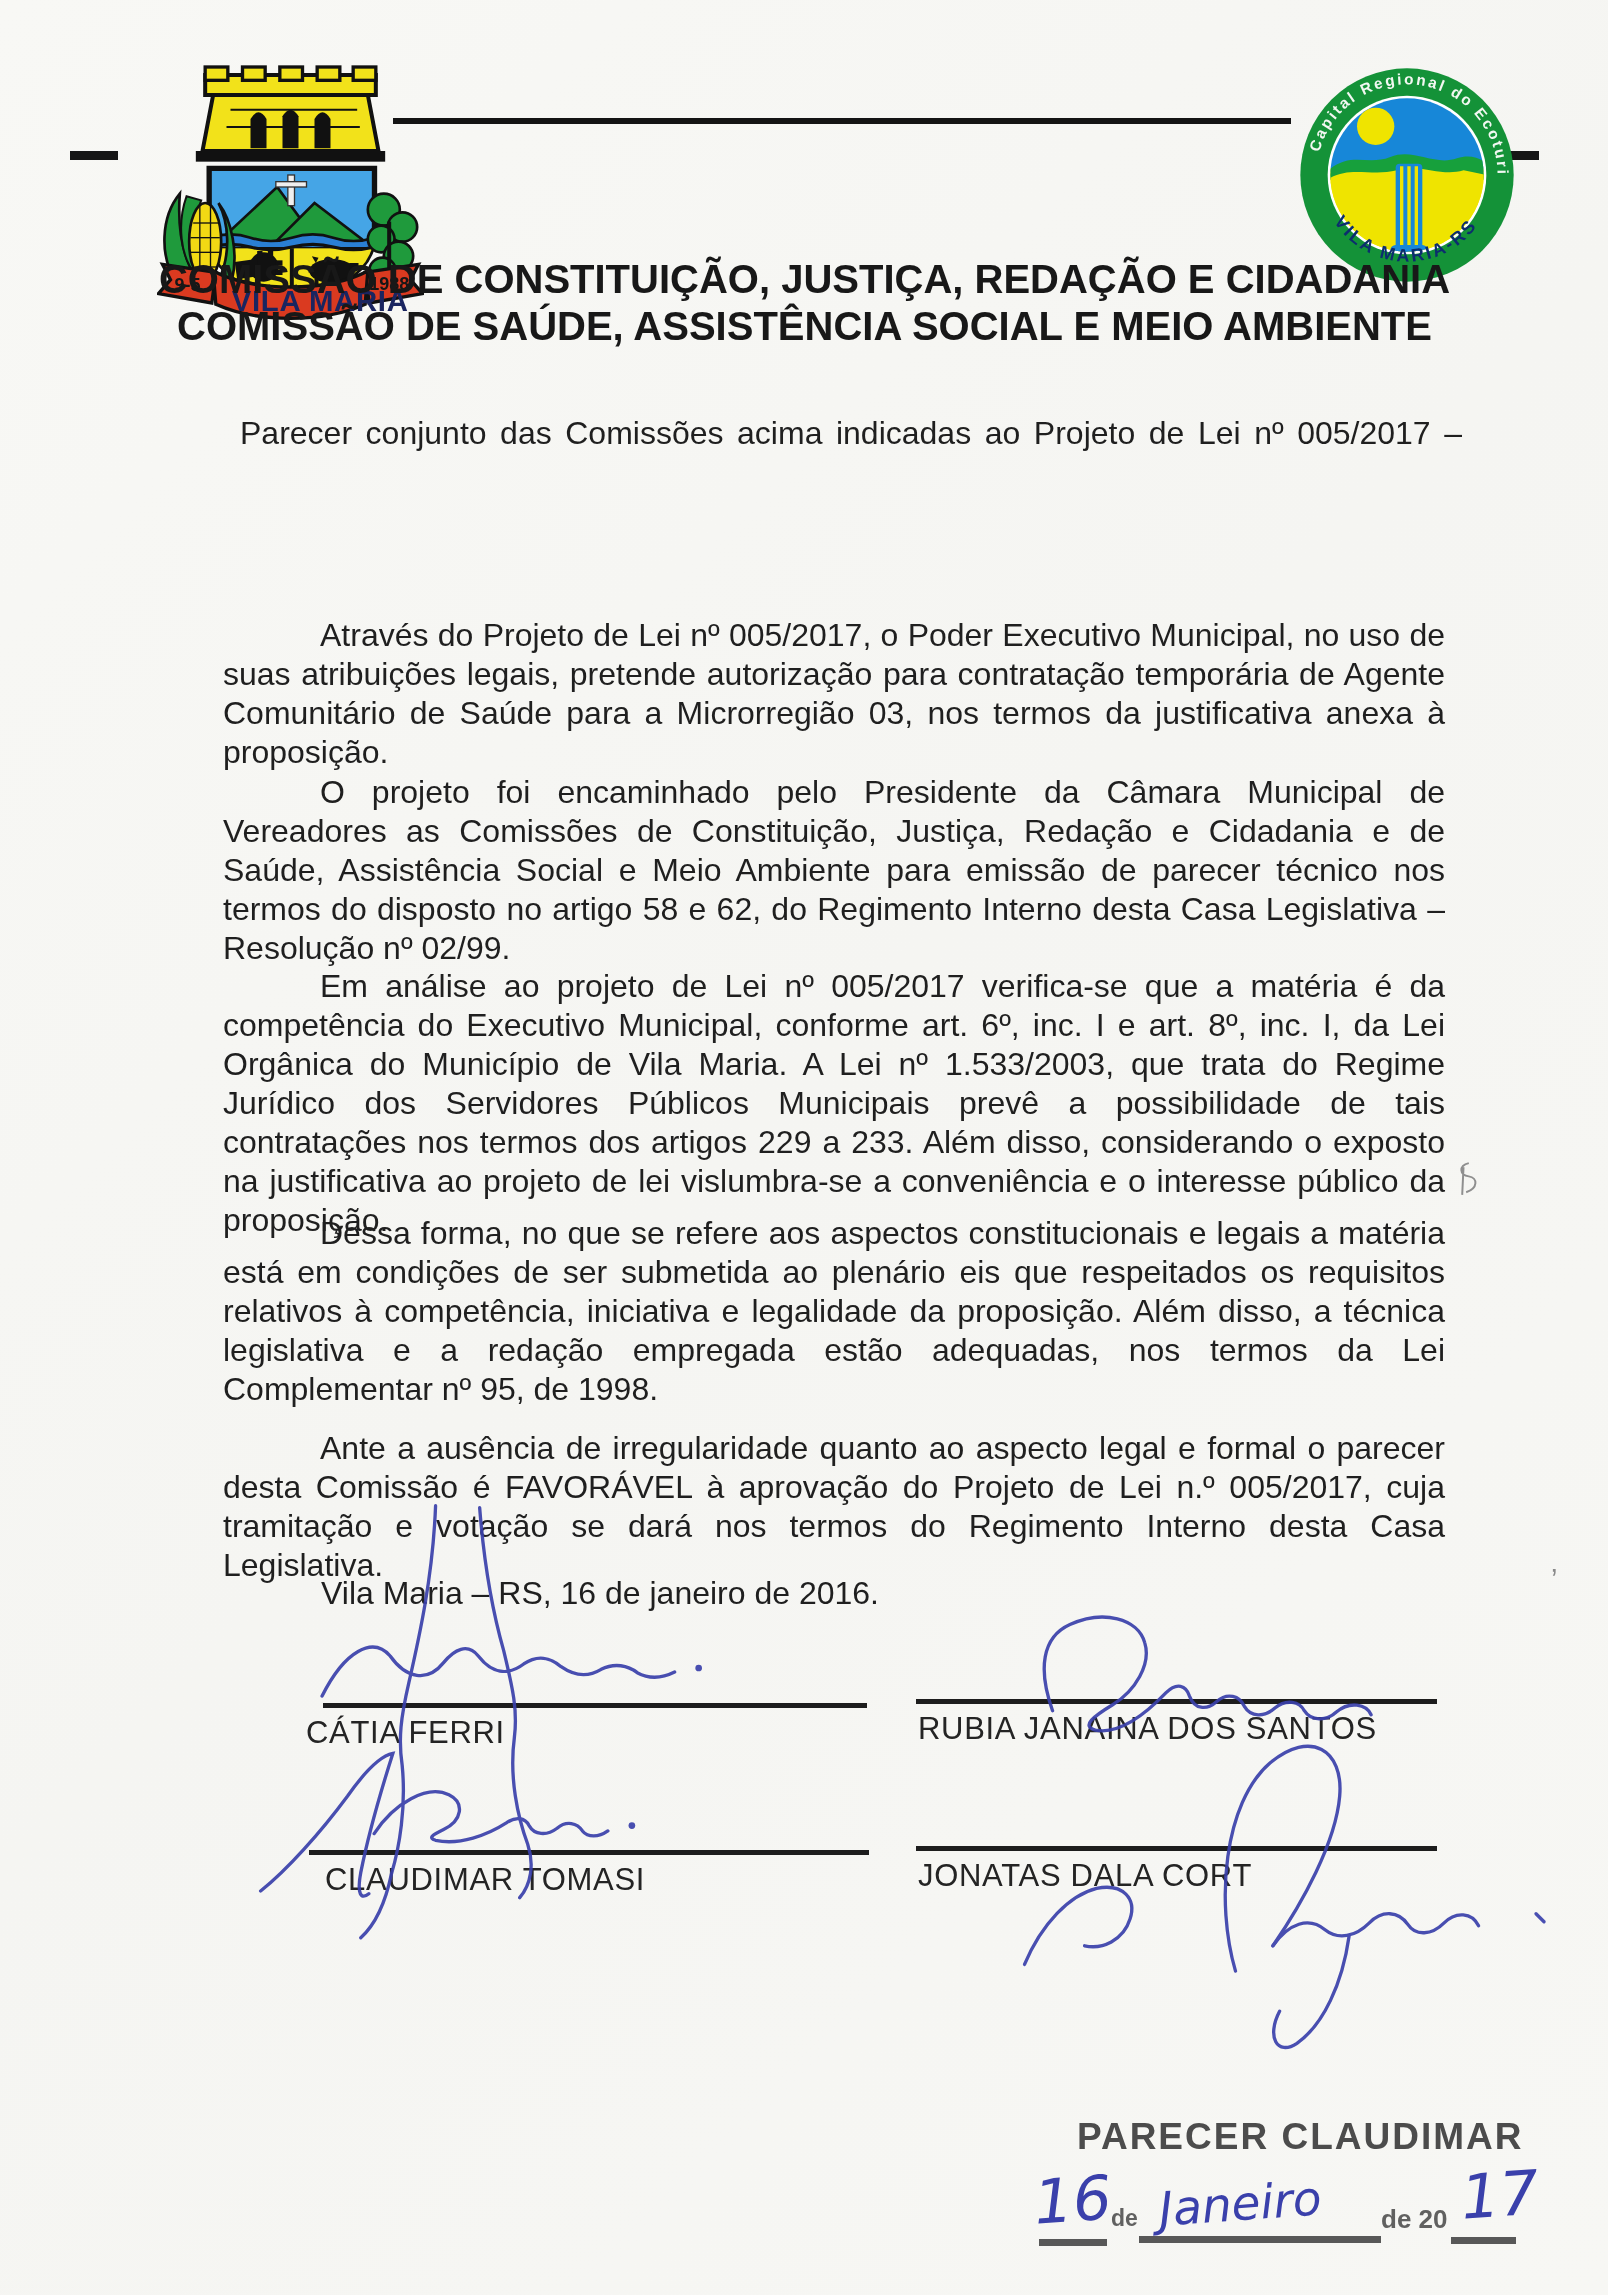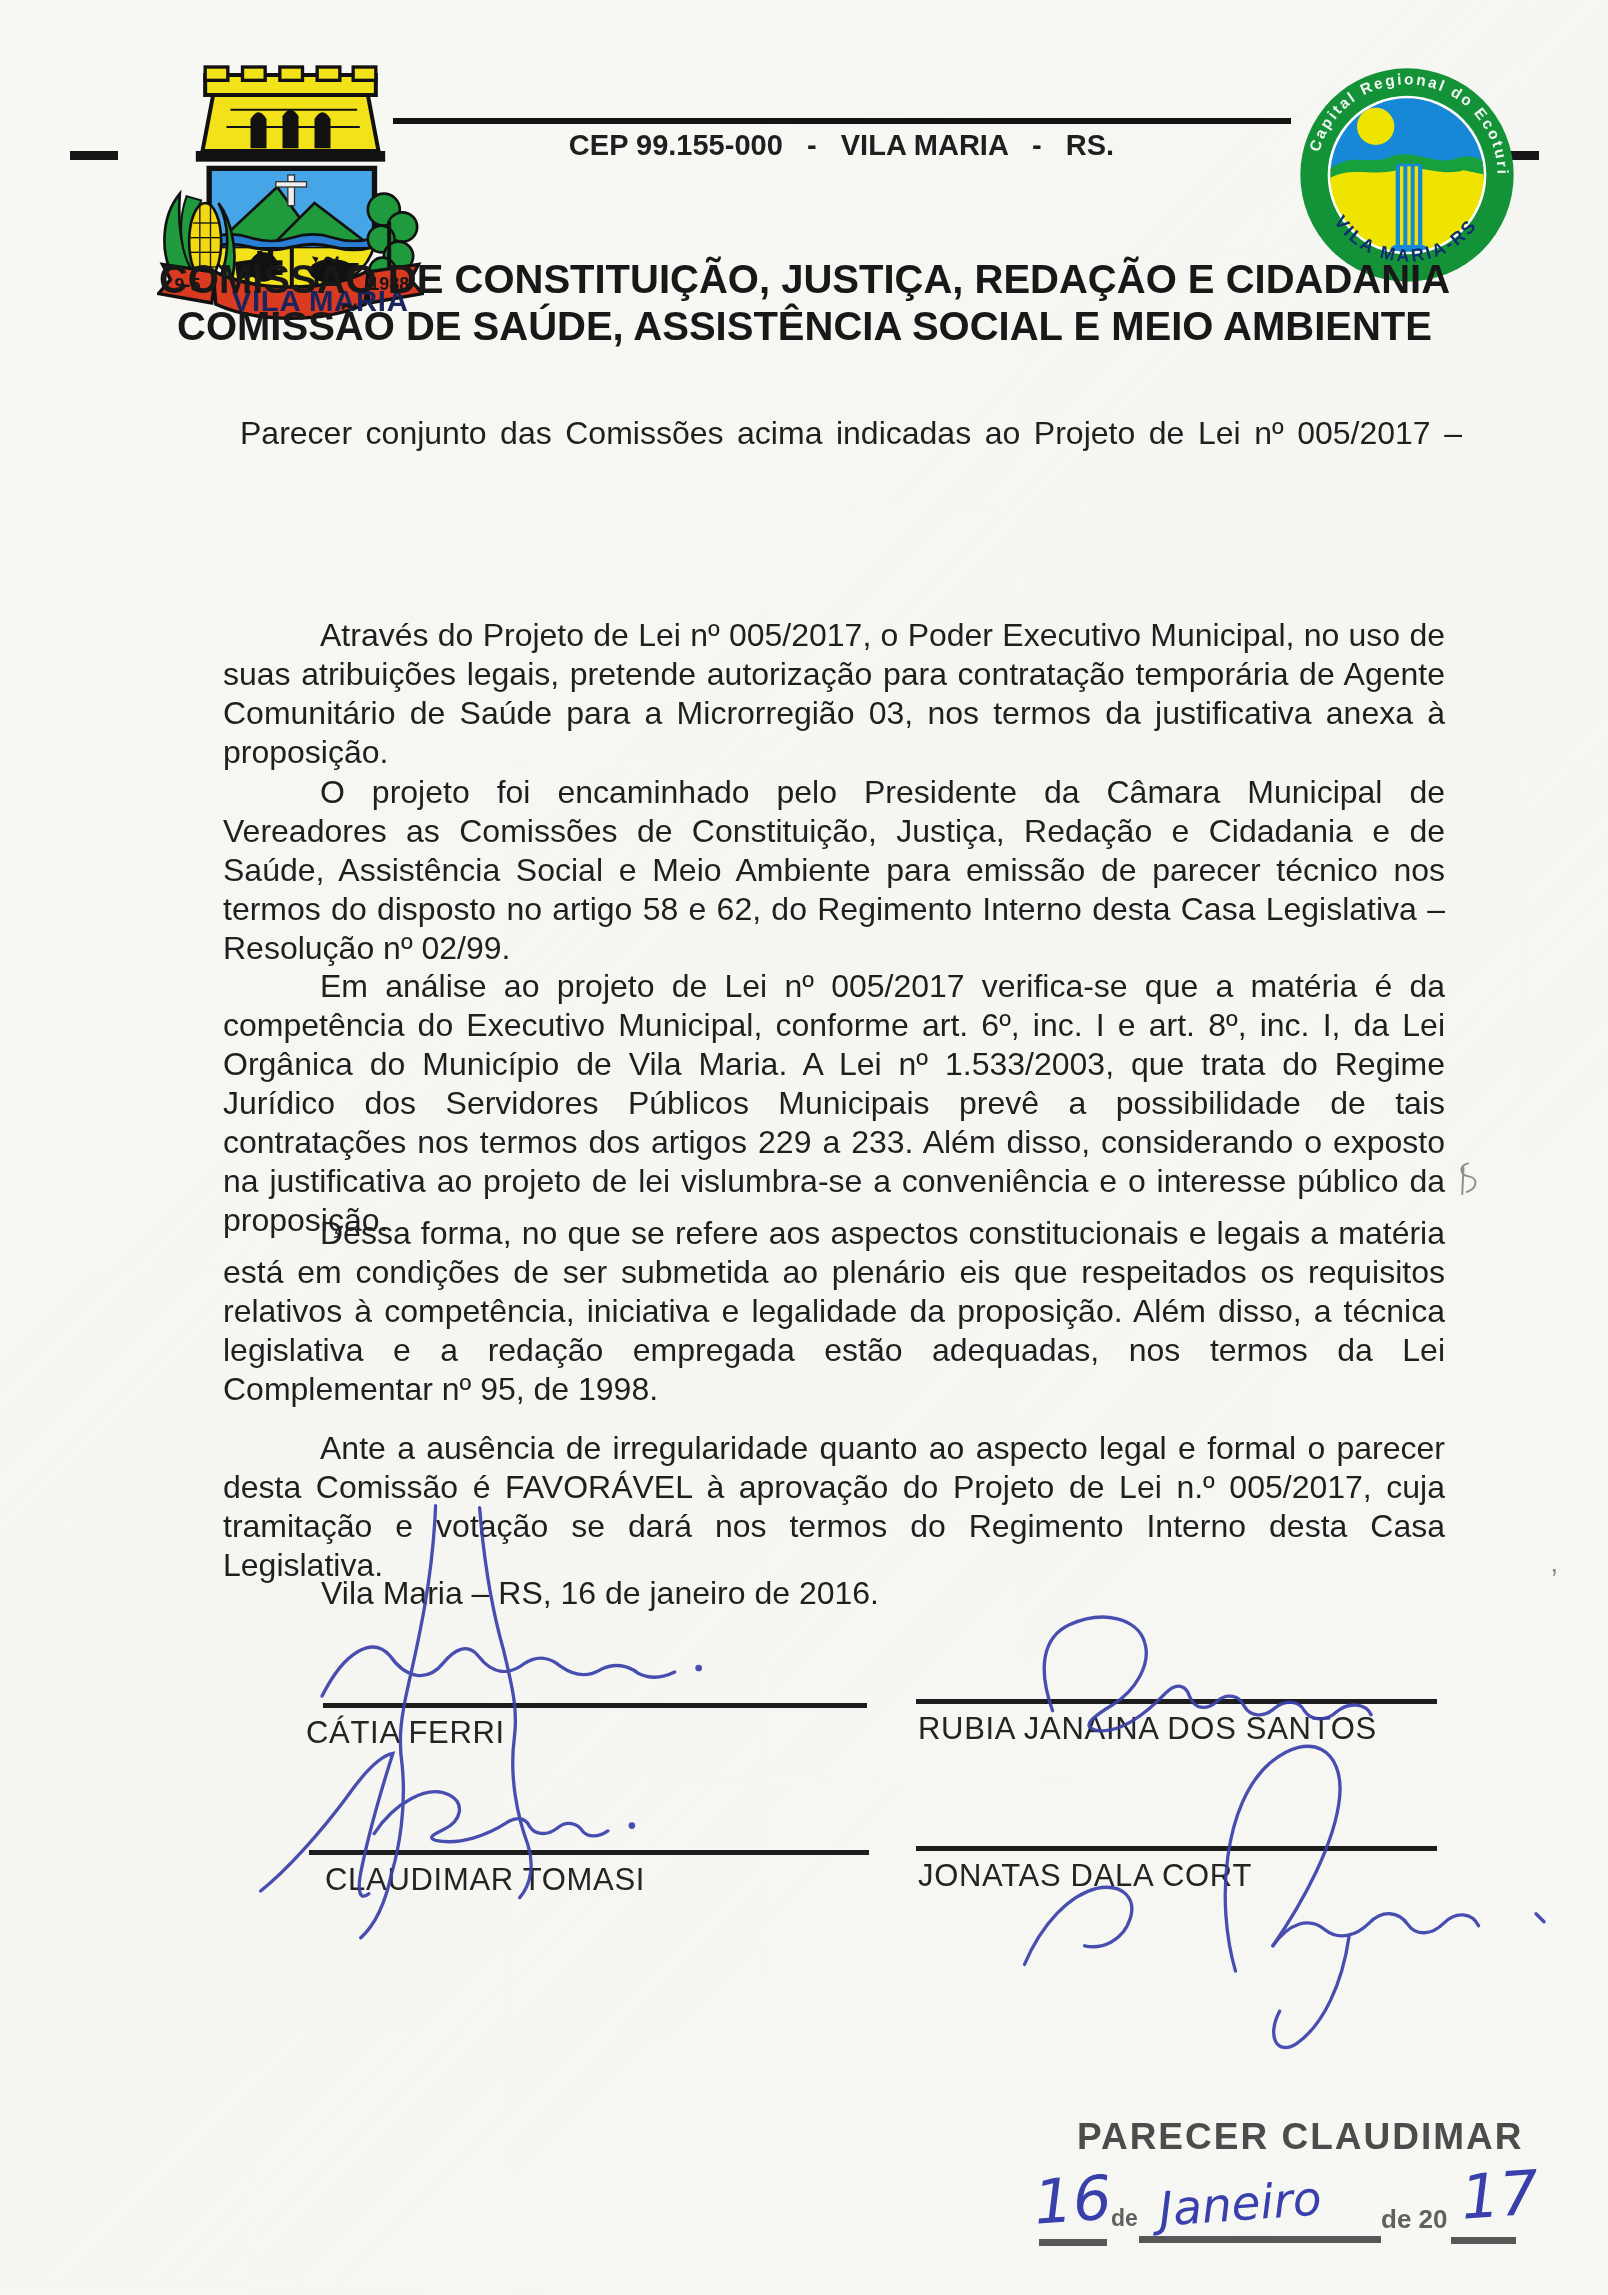--- a/index.html
+++ b/index.html
@@ -152,21 +152,20 @@
     <text font-size="23" letter-spacing="3.5" fill="#f2f8f2" font-weight="bold">
       <textPath href="#arcTop" startOffset="8%">Capital Regional do Ecoturismo</textPath>
     </text>
     <text font-size="27" letter-spacing="4" fill="#0c2d6e" font-weight="bold">
       <textPath href="#arcBottom" startOffset="18%">VILA MARIA-RS</textPath>
     </text>
   </svg>
 
   <div id="header-block">
     <div class="org-rule"></div>
-    <div class="org-line2">CEP 99.155-000   -   VILA MARIA   -   RS.</div>
   </div>
 
   <div id="title-block">
     <div class="title-line">COMISSÃO DE CONSTITUIÇÃO, JUSTIÇA, REDAÇÃO E CIDADANIA</div>
     <div class="title-line">COMISSÃO DE SAÚDE, ASSISTÊNCIA SOCIAL E MEIO AMBIENTE</div>
   </div>
 
   <p id="intro-bold">Parecer conjunto das Comissões acima indicadas ao Projeto de Lei nº 005/2017 –</p>
 
   <p class="bodytext indent" style="top:616px;">Através do Projeto de Lei nº 005/2017, o Poder Executivo Municipal, no uso de suas atribuições legais, pretende autorização para contratação temporária de Agente Comunitário de Saúde para a Microrregião 03, nos termos da justificativa anexa à proposição.</p>

